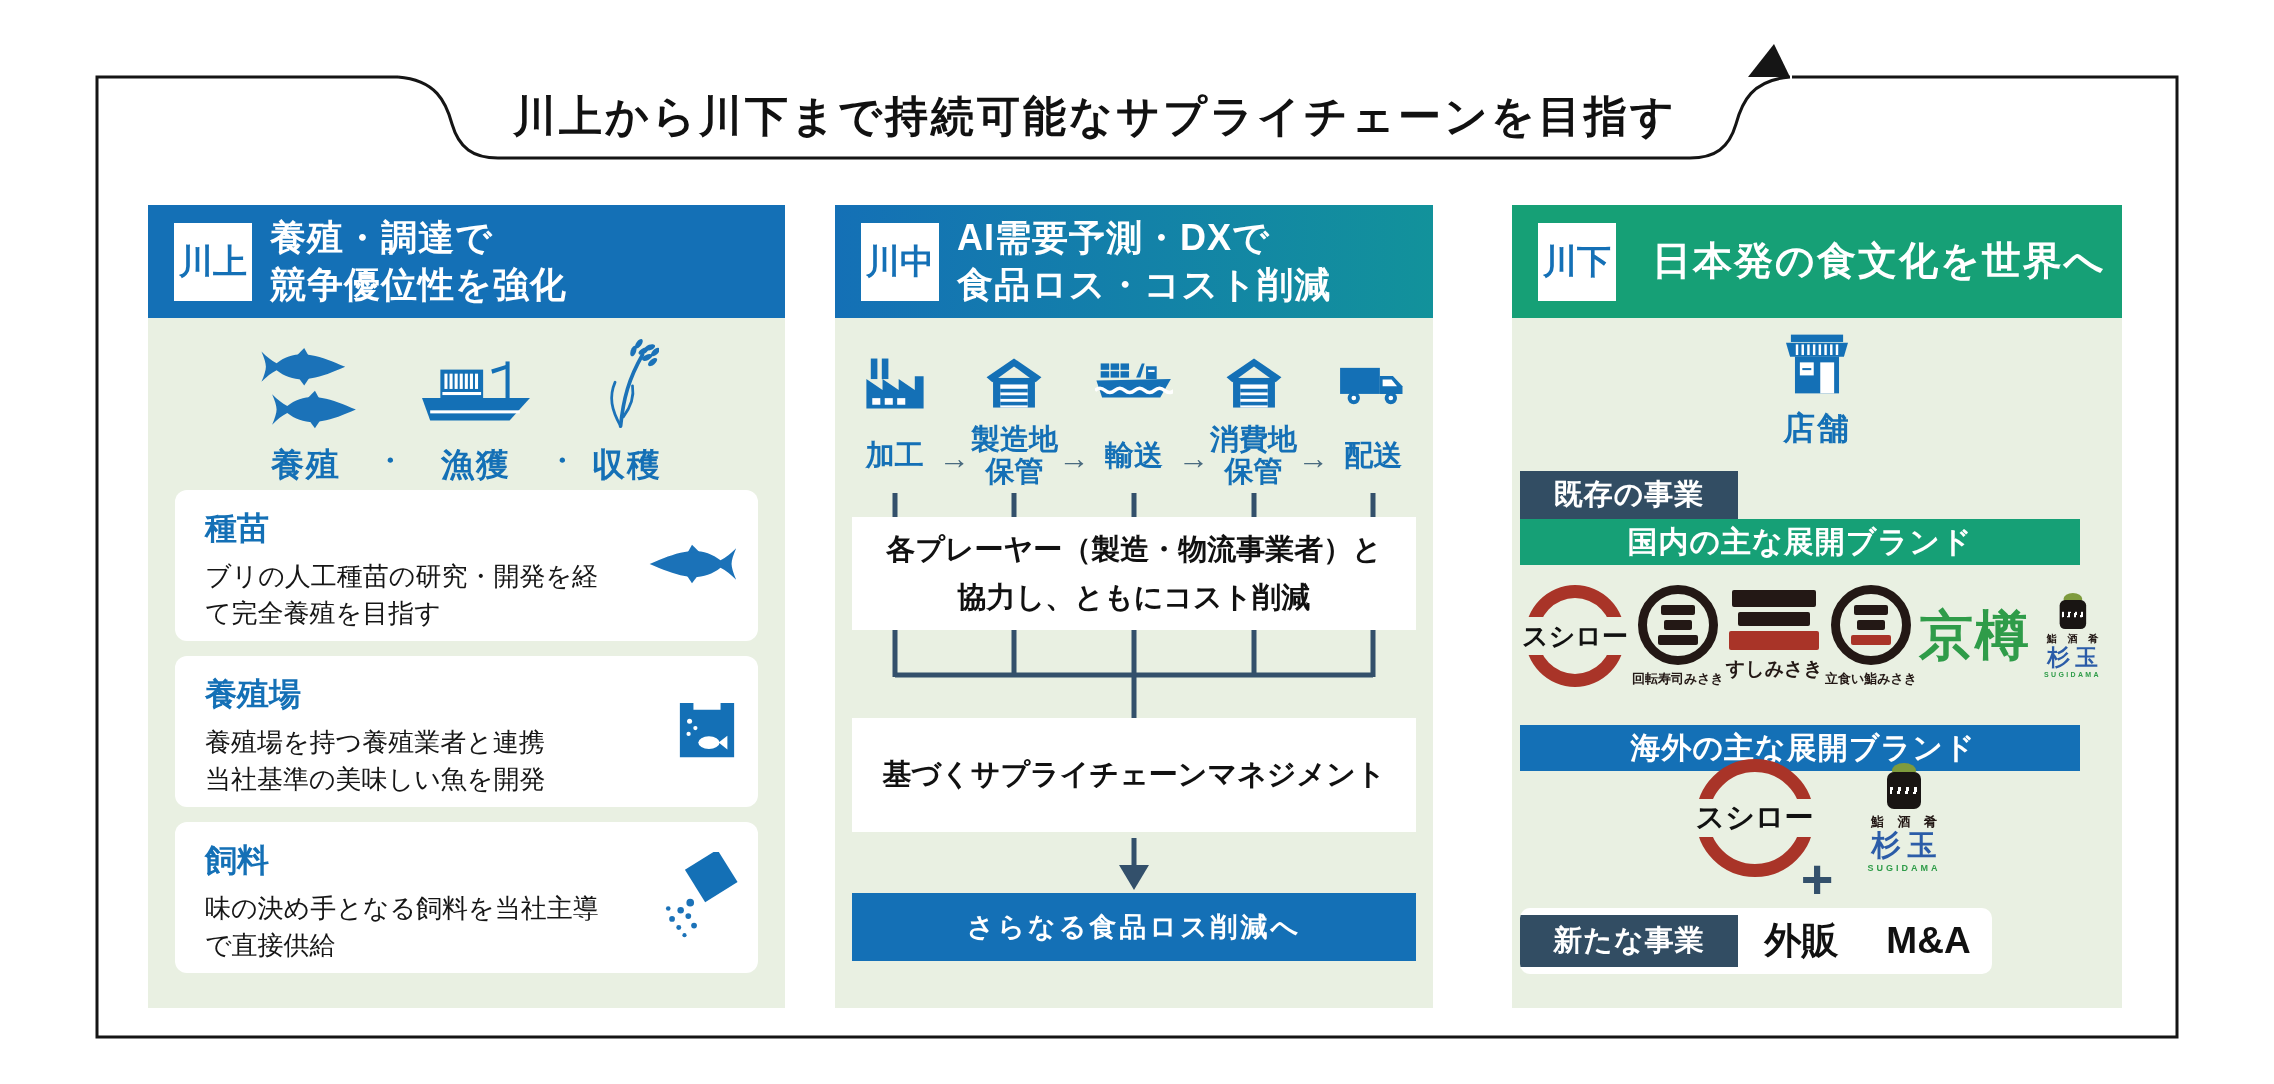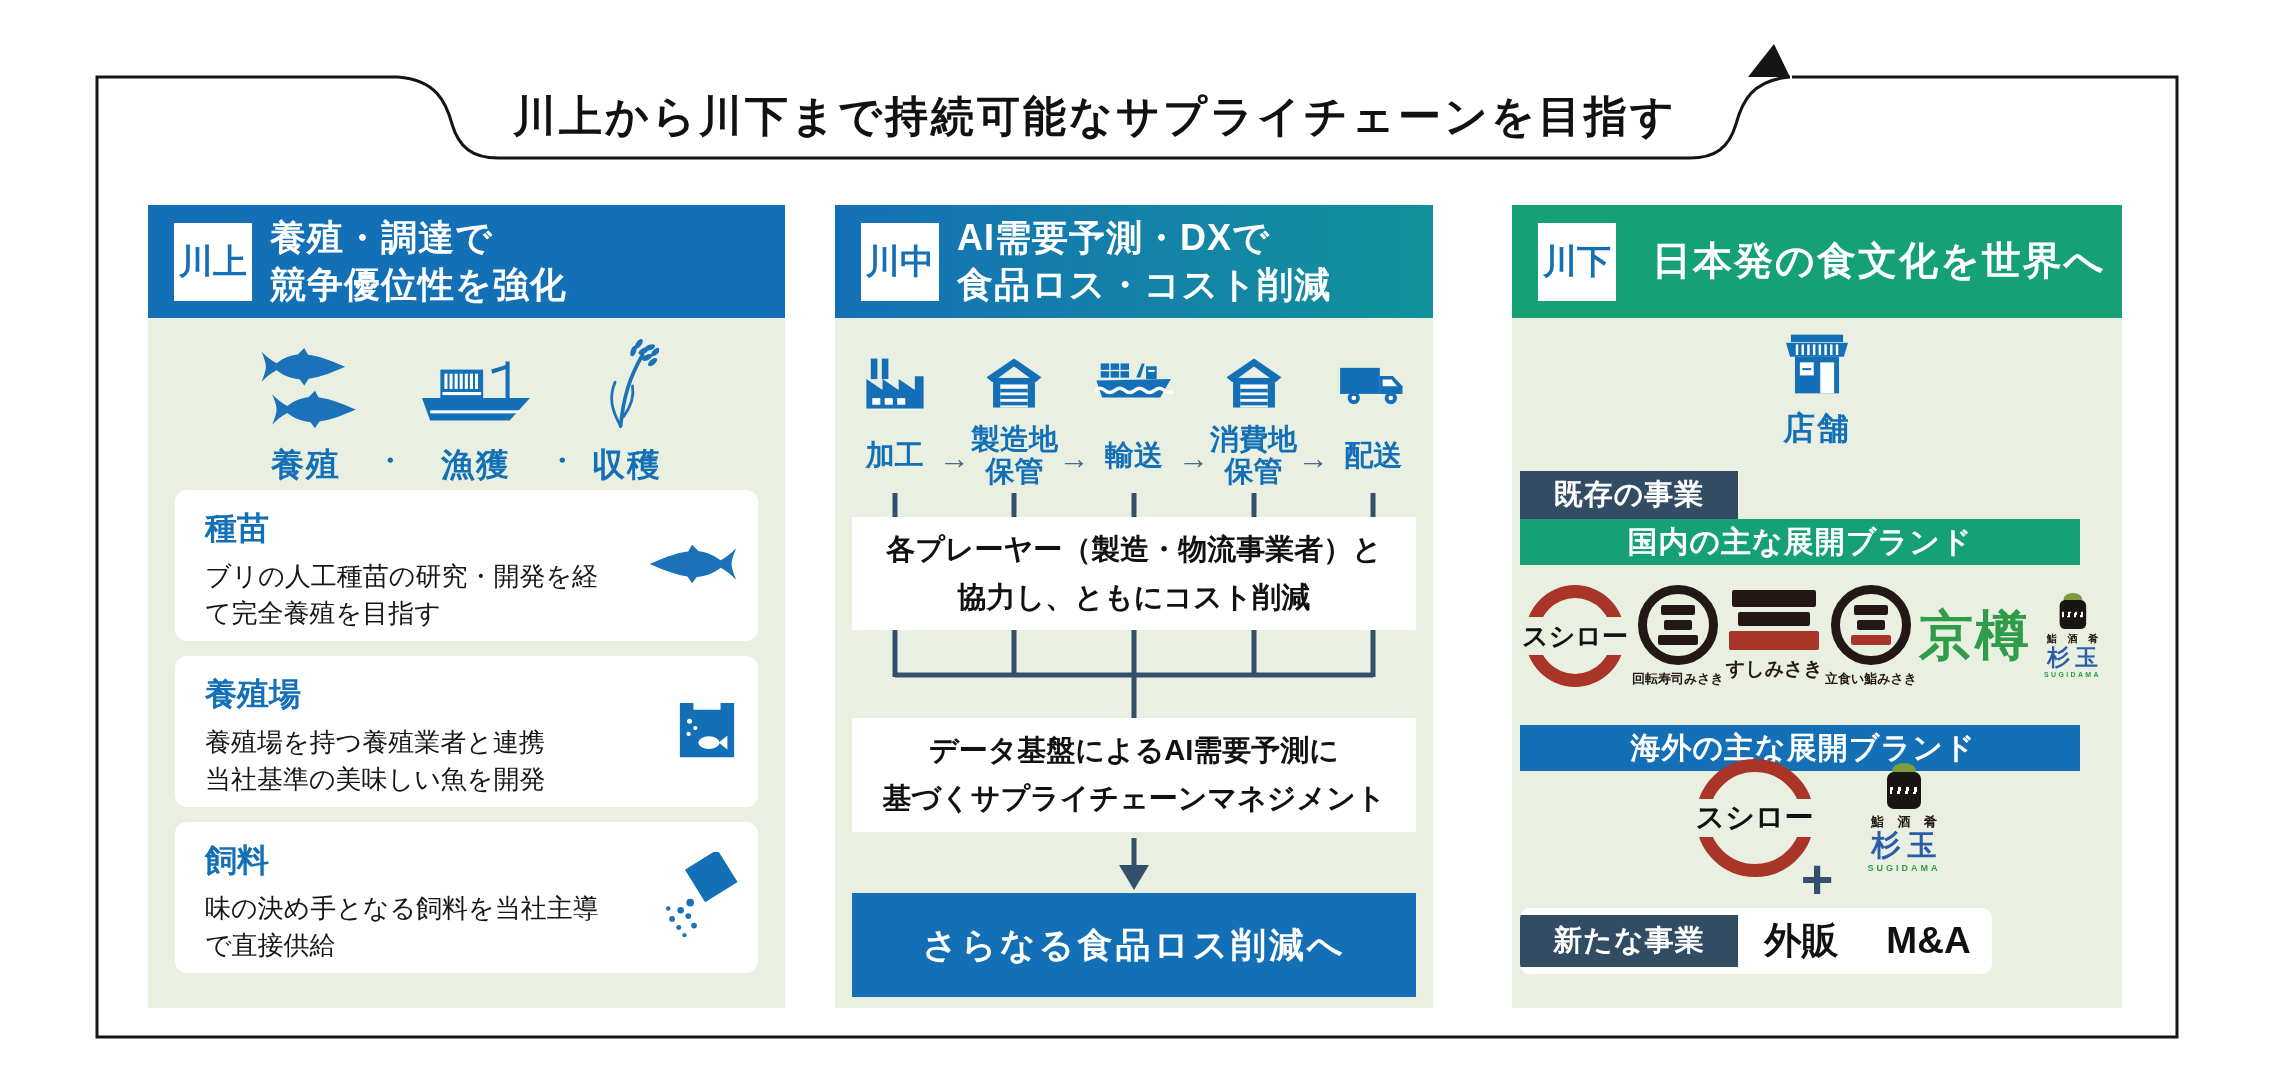--- a/index.html
+++ b/index.html
@@ -40,22 +40,22 @@
   .stage { width:20%; display:flex; flex-direction:column; align-items:center; }
   .stage-icon { height:62px; display:flex; align-items:flex-end; justify-content:center; }
   .stage-label { margin-top:10px; color:#1470b6; font-size:29px; font-weight:700; text-align:center;
     line-height:1.12; height:72px; display:flex; flex-direction:column; justify-content:center; }
   .stage-arrow { position:absolute; top:236px; color:#4a6b80; font-size:31px; z-index:2; transform:translateX(-50%); }
   .connector-svg { position:absolute; left:0; top:0; z-index:1; }
   .note { position:absolute; left:17px; right:17px; background:#fff; text-align:center; font-weight:700;
     color:#111; display:flex; flex-direction:column; justify-content:center; z-index:3; font-size:29px; line-height:1.65; }
   .note1 { top:312px; height:113px; }
   .note2 { top:513px; height:114px; }
-  .goal { position:absolute; left:17px; right:17px; top:688px; height:104px; background:#1470b6; color:#fff;
-    font-size:35px; font-weight:700; display:flex; align-items:center; justify-content:center; letter-spacing:3px; z-index:3; }
+  .goal { position:absolute; left:17px; right:17px; top:688px; height:68px; background:#1470b6; color:#fff;
+    font-size:27px; font-weight:700; display:flex; align-items:center; justify-content:center; letter-spacing:3px; z-index:3; }
 
   
   .store-wrap { position:absolute; top:128px; left:0; width:100%; display:flex; flex-direction:column;
     align-items:center; gap:12px; }
   .store-label { color:#1470b6; font-size:32px; font-weight:700; letter-spacing:2px; }
   .navy-label { background:#324d63; color:#fff; font-weight:700; display:flex; align-items:center;
     justify-content:center; letter-spacing:1px; }
   .existing { position:absolute; left:8px; top:266px; width:218px; height:48px; font-size:29px; }
   .band { position:absolute; left:8px; width:560px; height:46px; color:#fff; font-weight:700; font-size:30px;
     display:flex; align-items:center; justify-content:center; letter-spacing:1px; }
@@ -363,21 +363,20 @@
     <div class="stage-arrow" style="left:20%">→</div>
     <div class="stage-arrow" style="left:40%">→</div>
     <div class="stage-arrow" style="left:60%">→</div>
     <div class="stage-arrow" style="left:80%">→</div>
 
     <div class="note note1">
       <span>各プレーヤー（製造・物流事業者）と</span>
       <span>協力し、ともにコスト削減</span>
     </div>
     <div class="note note2">
-      <span>データ基盤によるAI需要予測に</span>
       <span>基づくサプライチェーンマネジメント</span>
     </div>
     <div class="goal">さらなる食品ロス削減へ</div>
   </section>
 
   <section class="panel panel-down">
     <header class="hd hd-green">
       <div class="tag-box">川下</div>
       <div class="hd-title hd-title-single">日本発の食文化を世界へ</div>
     </header>

